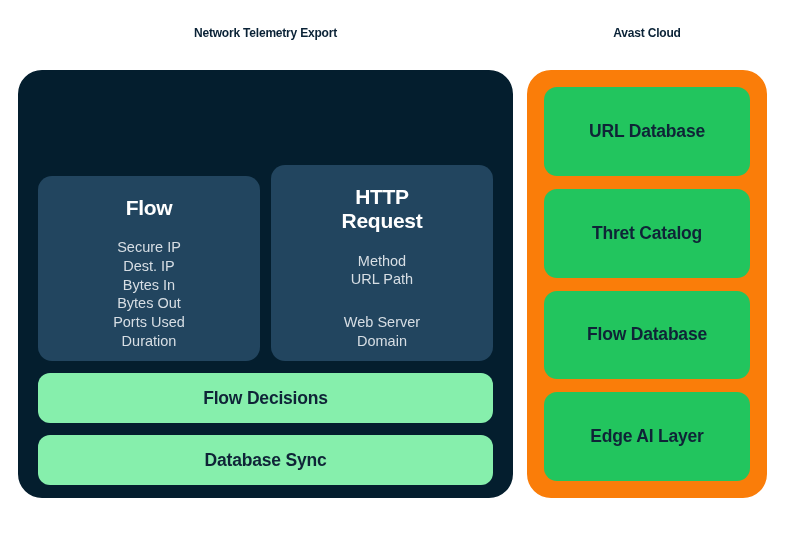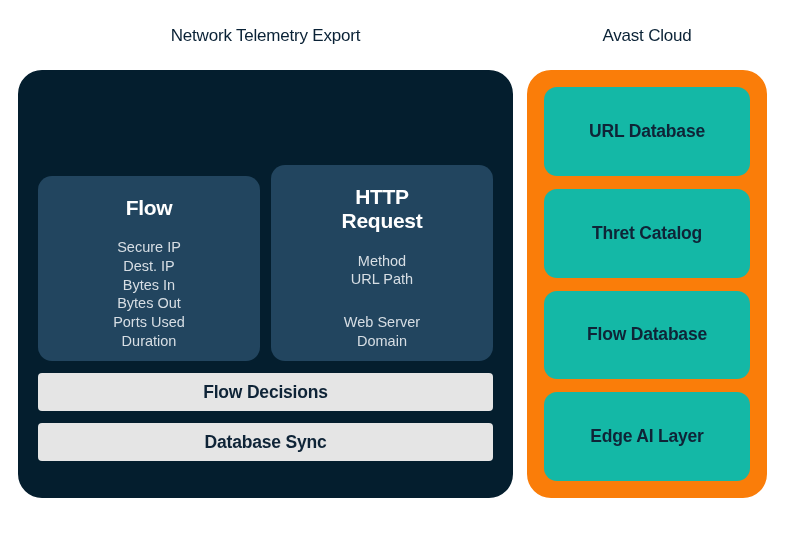--- a/index.html
+++ b/index.html
@@ -16,22 +16,22 @@
     position: relative;
     width: 800px;
     height: 534px;
     overflow: hidden;
     background: #ffffff;
   }
 
   
   .panel-title {
     position: absolute;
-    font-weight: normal;
-    font-size: 17px;
+    font-weight: bold;
+    font-size: 12px;
     letter-spacing: -0.2px;
     color: #0A2236;
     text-align: center;
     white-space: nowrap;
   }
   #title-left  { left: 18px;  top: 26px; width: 495px; }
   #title-right { left: 527px; top: 26px; width: 240px; }
 
   
   #left-panel {
@@ -93,23 +93,23 @@
     color: #D7DEE4;
     font-size: 14.5px;
     line-height: 1.3;
     text-align: center;
     white-space: pre-line;
   }
   .tcard-item.gap-before { margin-top: 24px; }
 
   
   .wbar {
-    background: #e5e5e5;
-    border-radius: 4px;
-    height: 38px;
+    background: #86efac;
+    border-radius: 12px;
+    height: 50px;
     margin-top: 12px;
     display: flex;
     align-items: center;
     justify-content: center;
     color: #0F2437;
     font-weight: bold;
     font-size: 17.5px;
     letter-spacing: -0.2px;
   }
 
@@ -133,21 +133,21 @@
     left: 17px;
     top: 17px;
     width: 206px;
     height: 394px;
     display: flex;
     flex-direction: column;
     gap: 13px;
   }
   .ocard {
     flex: 1 1 0;
-    background: #14b8a6;
+    background: #22c55e;
     border-radius: 13px;
     display: flex;
     align-items: center;
     justify-content: center;
     color: #0F2437;
     font-weight: bold;
     font-size: 17.5px;
     letter-spacing: -0.2px;
     text-align: center;
   }

